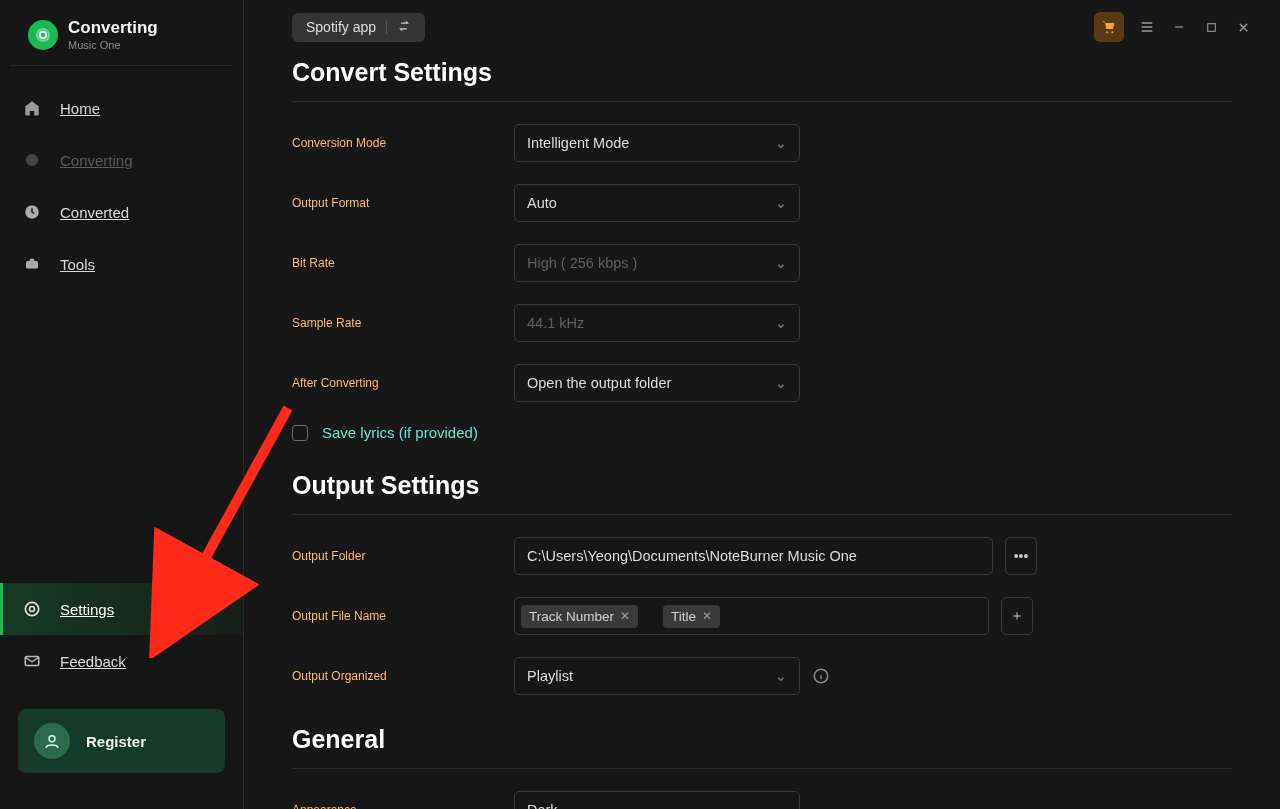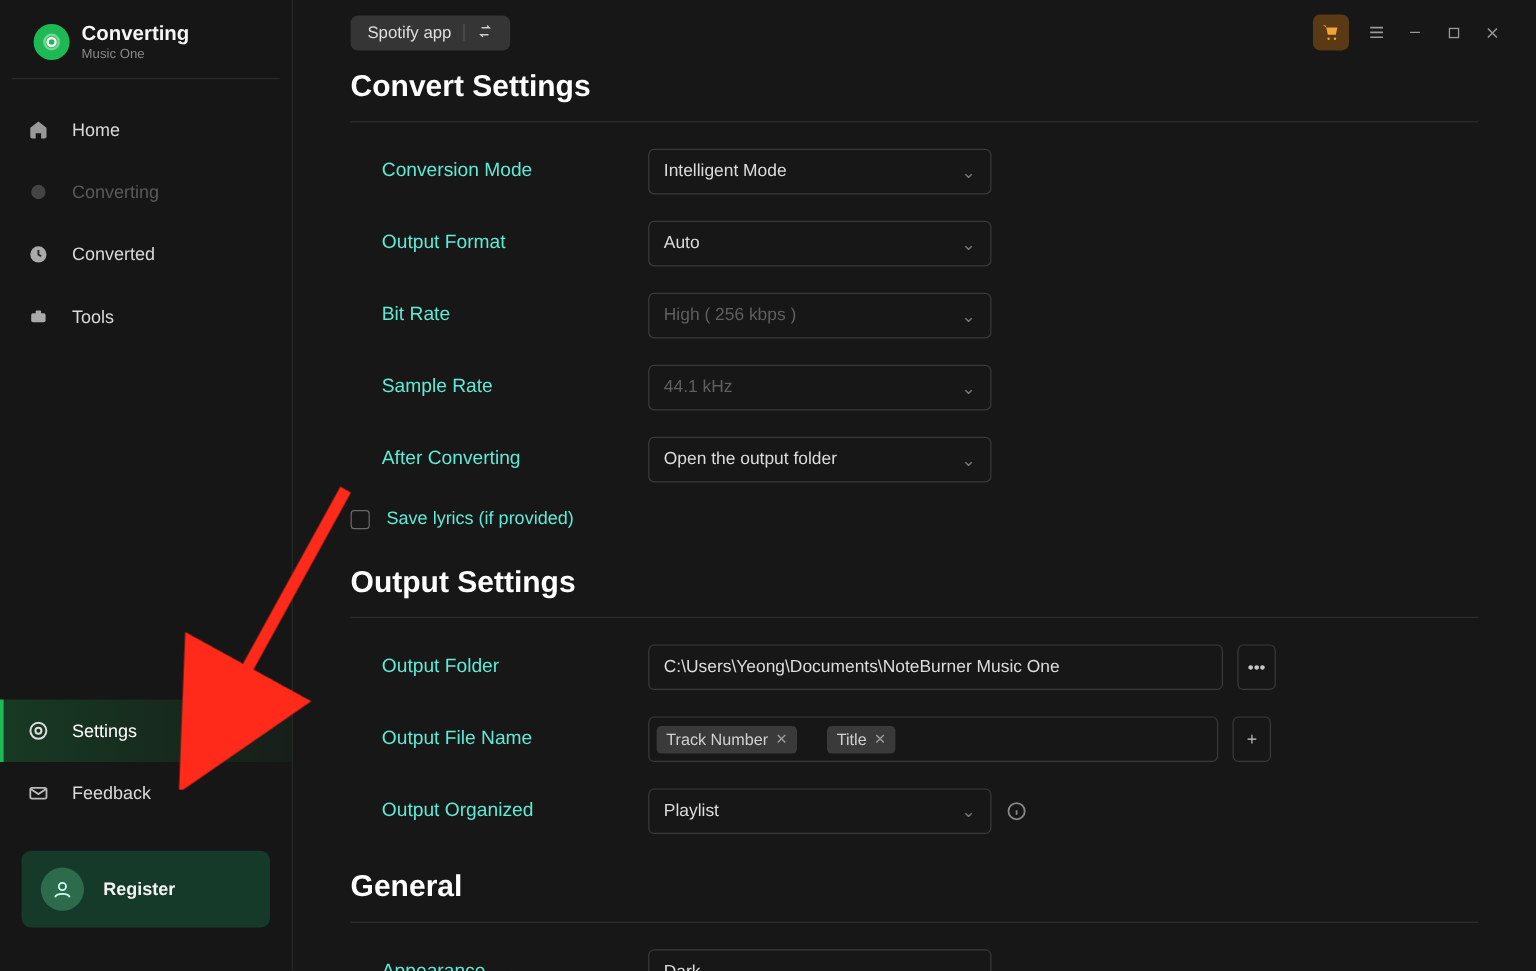--- a/index.html
+++ b/index.html
@@ -39,20 +39,21 @@
   .brand-text { display:flex; flex-direction:column; }
   .brand-name { font-size: 17px; font-weight: 700; color:#f5f5f5;}
   .brand-sub { font-size: 11px; color: #8a8a8a; margin-top:1px;}
   .nav { display:flex; flex-direction:column; gap:0; padding: 4px 0;}
   .nav-item {
     display:flex; align-items:center;
     padding: 16px 22px;
     font-size: 15px;
     color: #d9d9d9;
     cursor: pointer;
+    text-decoration: underline;
   }
   .nav-item.dim { color: #5a5a5a; }
   .nav-item .ico { width: 20px; height: 20px; margin-right: 18px; display:flex;align-items:center;justify-content:center;}
   .spacer { flex: 1; }
   .bottom-nav { padding-bottom: 14px; }
   .nav-item.active {
     background: linear-gradient(90deg, rgba(29,185,84,0.22), rgba(29,185,84,0.05));
     color: #fff;
     position:relative;
   }
@@ -109,21 +110,21 @@
     margin: 30px 0 0 0;
     padding-bottom: 14px;
     border-bottom: 1px solid #2d2d2d;
   }
   h2.section-title:first-of-type{margin-top:4px;}
   .row {
     display:flex; align-items:center;
     margin-top: 22px;
   }
   .row-label {
-    width: 222px; font-size:16px; color:#5eead4;margin-left:26px;
+    width: 222px; font-size:12px; color:#fdba74;
   }
   .select {
     width: 286px; height: 38px;
     border: 1px solid #3a3a3a;
     border-radius: 5px;
     background: transparent;
     display:flex;align-items:center;justify-content:space-between;
     padding: 0 12px;
     color:#dcdcdc; font-size:14.5px;
     cursor:pointer;

